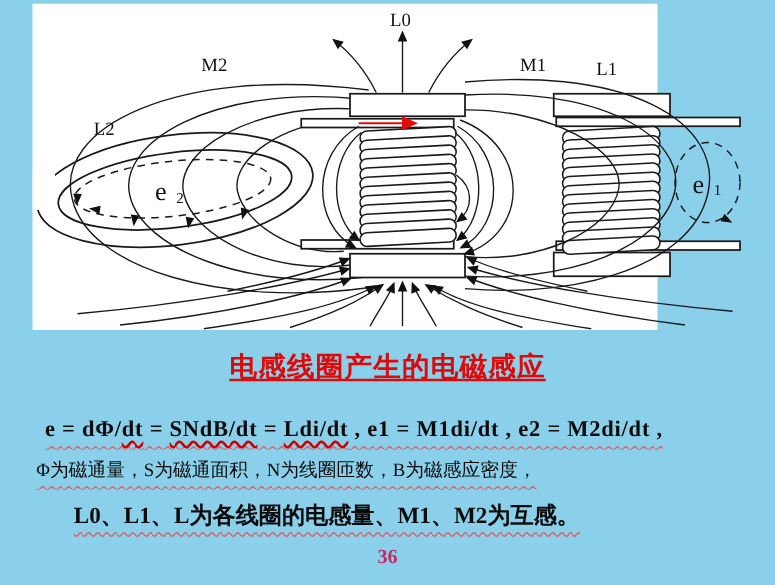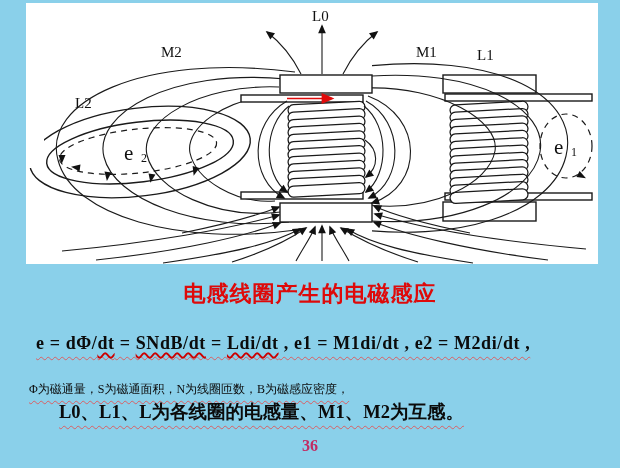--- a/index.html
+++ b/index.html
@@ -1,37 +1,37 @@
 <!DOCTYPE html>
 <html><head>
 <meta charset="utf-8">
 <style>
   html,body{margin:0;padding:0;}
   body{width:620px;height:468px;background:#8AD0EA;font-family:"Liberation Serif","DejaVu Serif",serif;}
   .slide{position:relative;width:620px;height:468px;background:#8AD0EA;overflow:hidden;}
-  .panel{position:absolute;left:26px;top:3px;width:572px;height:261px;background:#ffffff;}
+  .panel{position:absolute;left:26px;top:3px;width:500px;height:261px;background:#ffffff;}
   .panel svg{position:absolute;left:0;top:0;}
 
   
   .cmp{fill:#ffffff;stroke:#1a1a1a;stroke-width:1.4;}
   .fl{fill:none;stroke:#1a1a1a;stroke-width:1.1;}
   .dash{fill:none;stroke:#1a1a1a;stroke-width:1.2;stroke-dasharray:6 5;}
   .coilg rect{fill:#ffffff;stroke:#1a1a1a;stroke-width:1.25;}
   .ah{fill:#111;stroke:none;}
   .redln{stroke:#E00B0B;stroke-width:1.6;fill:none;}
   .lbl{font-family:"Liberation Serif","DejaVu Serif",serif;font-size:15px;fill:#111;}
   .lbl-big{font-family:"Liberation Serif","DejaVu Serif",serif;font-size:21px;fill:#111;}
   .lbl-sub{font-family:"Liberation Serif","DejaVu Serif",serif;font-size:12px;fill:#111;}
 
   .title{position:absolute;left:0;right:0;top:279px;text-align:center;margin:0;
          font-family:"Liberation Sans","DejaVu Sans",sans-serif;
-         font-size:22px;font-weight:bold;color:#DE0A0A;letter-spacing:1px;}
+         font-size:22px;font-weight:bold;color:#DE0A0A;letter-spacing:1px;text-decoration:underline;}
   .fline{position:absolute;margin:0;color:#0b0b0b;white-space:nowrap;}
   .f1{left:36px;top:333px;font-size:18px;font-weight:bold;letter-spacing:.6px;}
-  .f2{left:29px;top:367px;font-size:12px;margin-top:14px;}
+  .f2{left:29px;top:367px;font-size:15px;}
   .f3{left:59px;top:399px;font-size:18.5px;font-weight:bold;}
   .spell{text-decoration-line:underline;text-decoration-style:wavy;
          text-decoration-color:rgba(235,70,70,.8);text-decoration-thickness:1px;
          text-underline-offset:7px;}
   .wavy{text-decoration-line:underline;text-decoration-style:wavy;
         text-decoration-color:#CC0000;text-decoration-thickness:1.5px;
         text-underline-offset:3px;}
   .page{position:absolute;left:0;right:0;top:437px;text-align:center;
         font-size:16px;font-weight:bold;color:#C22A62;}
 </style>

